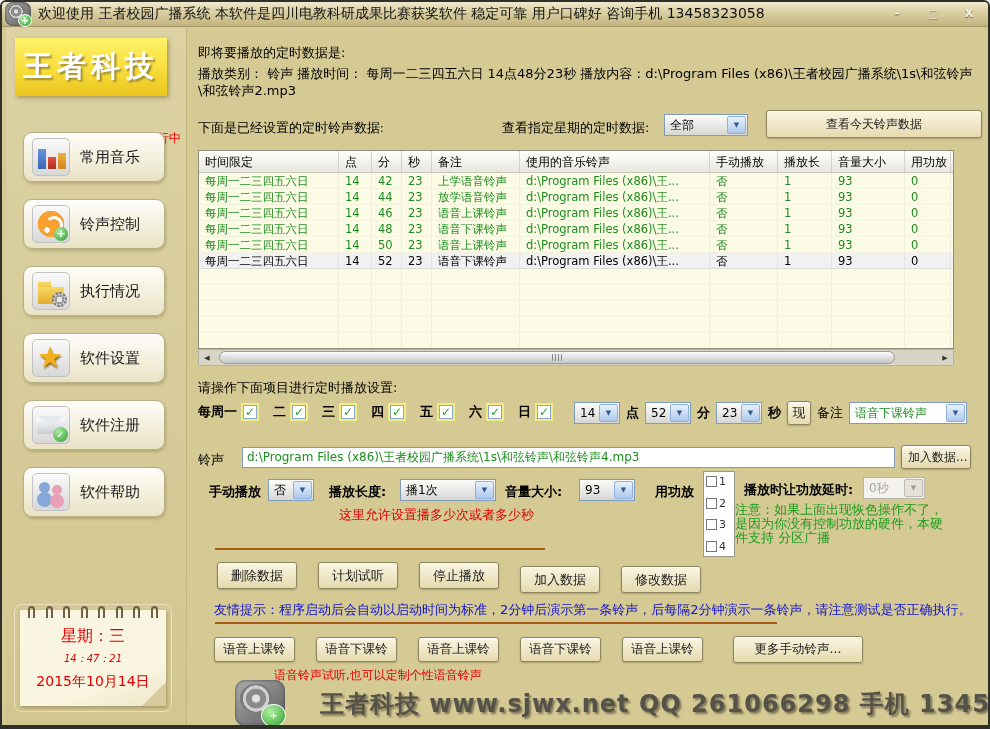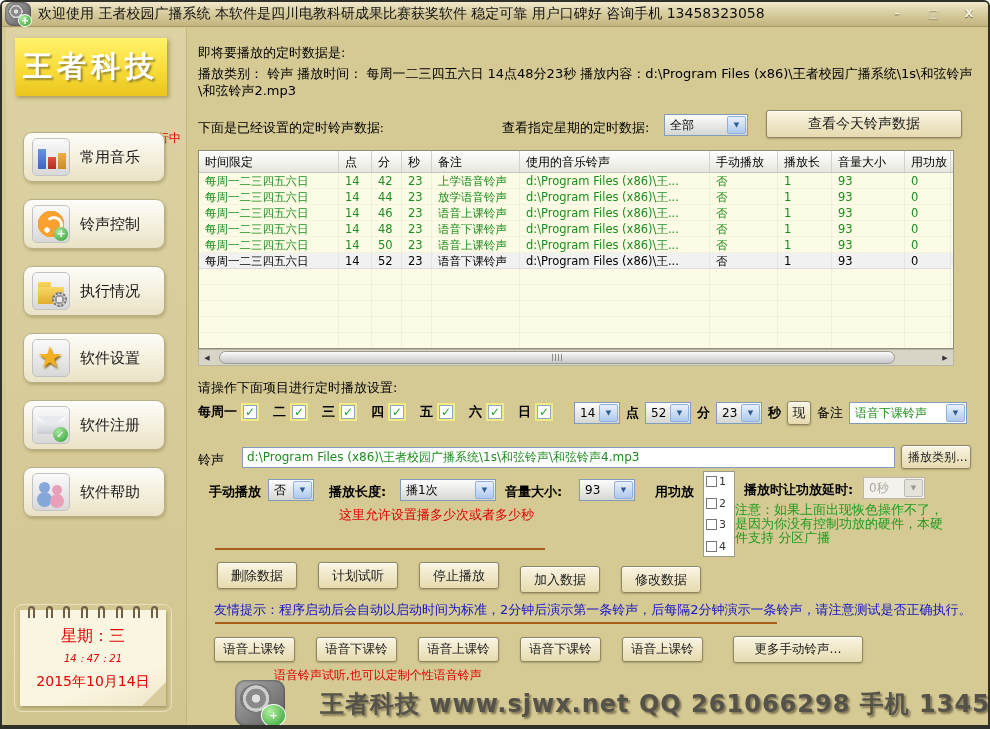--- a/index.html
+++ b/index.html
@@ -97,21 +97,21 @@
   
   .xsel{position:absolute;display:flex;align-items:center;justify-content:space-between;border:1px solid #7F9DB9;
     background:linear-gradient(180deg,#FDFDFD,#D6D6D2);height:22px;box-sizing:border-box;font-size:12px;padding-left:5px;color:#000;}
   .xsel .arr{width:17px;align-self:stretch;margin:1px;background:linear-gradient(180deg,#E8F1FC,#AEC9EC);
     border:1px solid #8FB0DC;border-radius:2px;display:flex;align-items:center;justify-content:center;font-size:7px;color:#2F5A8F;flex:none;}
   .xsel.disabled{background:#F3F2ED;color:#A9A69C;border-color:#B9B6AB;}
   .xsel.disabled .arr{background:#E4E2DA;border-color:#BDBAB0;color:#9a978C;}
 
   .tbtn{background:linear-gradient(180deg,#FAF5E3,#E6DAAE);border:1px solid #8E8660;border-radius:3px;font-size:13px;color:#1a1a1a;
     box-shadow:0 1px 2px rgba(90,80,40,.35),inset 0 1px 0 #fff;font-family:inherit;white-space:nowrap;}
-  .today-btn{position:absolute;left:764px;top:108px;width:196px;height:28px;font-size:14px;}
+  .today-btn{position:absolute;left:764px;top:108px;width:216px;height:28px;font-size:12px;}
   .now-btn{width:24px;height:24px;padding:0;}
   .choose-btn{position:absolute;left:899px;top:443px;width:70px;height:24px;font-size:12px;}
 
   .ring-input{position:absolute;left:240px;top:445px;width:653px;height:21px;border:1px solid #7F9DB9;background:#fff;
     color:#1E8C1E;font-size:12px;padding:2px 4px;box-sizing:border-box;font-family:inherit;}
 
   
   #table{position:absolute;left:196px;top:148px;width:756px;height:199px;background:#FCFCE6;border:1px solid #8F8D7E;
     box-sizing:border-box;overflow:hidden;font-size:12px;}
   #thead{display:flex;height:21px;background:linear-gradient(180deg,#FFFFFF,#E7E7DF);border-bottom:1px solid #C6C6BE;}
@@ -451,21 +451,21 @@
     <button class="tbtn now-btn">现</button>
     <span class="tg-lbl" style="font-weight:normal;">备注</span>
     <span class="xsel remark-sel">
       <span>语音下课铃声</span>
       <span class="arr">▼</span>
       </span>
   </div>
 
   <div class="lbl" style="left:196px;top:449px;">铃声</div>
   <input class="ring-input" value="d:\Program Files (x86)\王者校园广播系统\1s\和弦铃声\和弦铃声4.mp3" style="">
-  <button class="tbtn choose-btn">播放类别...</button>
+  <button class="tbtn choose-btn">加入数据...</button>
 
   <div class="lbl bold" style="left:207px;top:481px;">手动播放</div>
   <span class="xsel" style="left:266px;top:477px;width:46px;">
     <span>否</span>
     <span class="arr">▼</span>
     </span>
   <div class="lbl bold" style="left:327px;top:481px;">播放长度:</div>
   <span class="xsel" style="left:398px;top:477px;width:96px;">
     <span>播1次</span>
     <span class="arr">▼</span>

